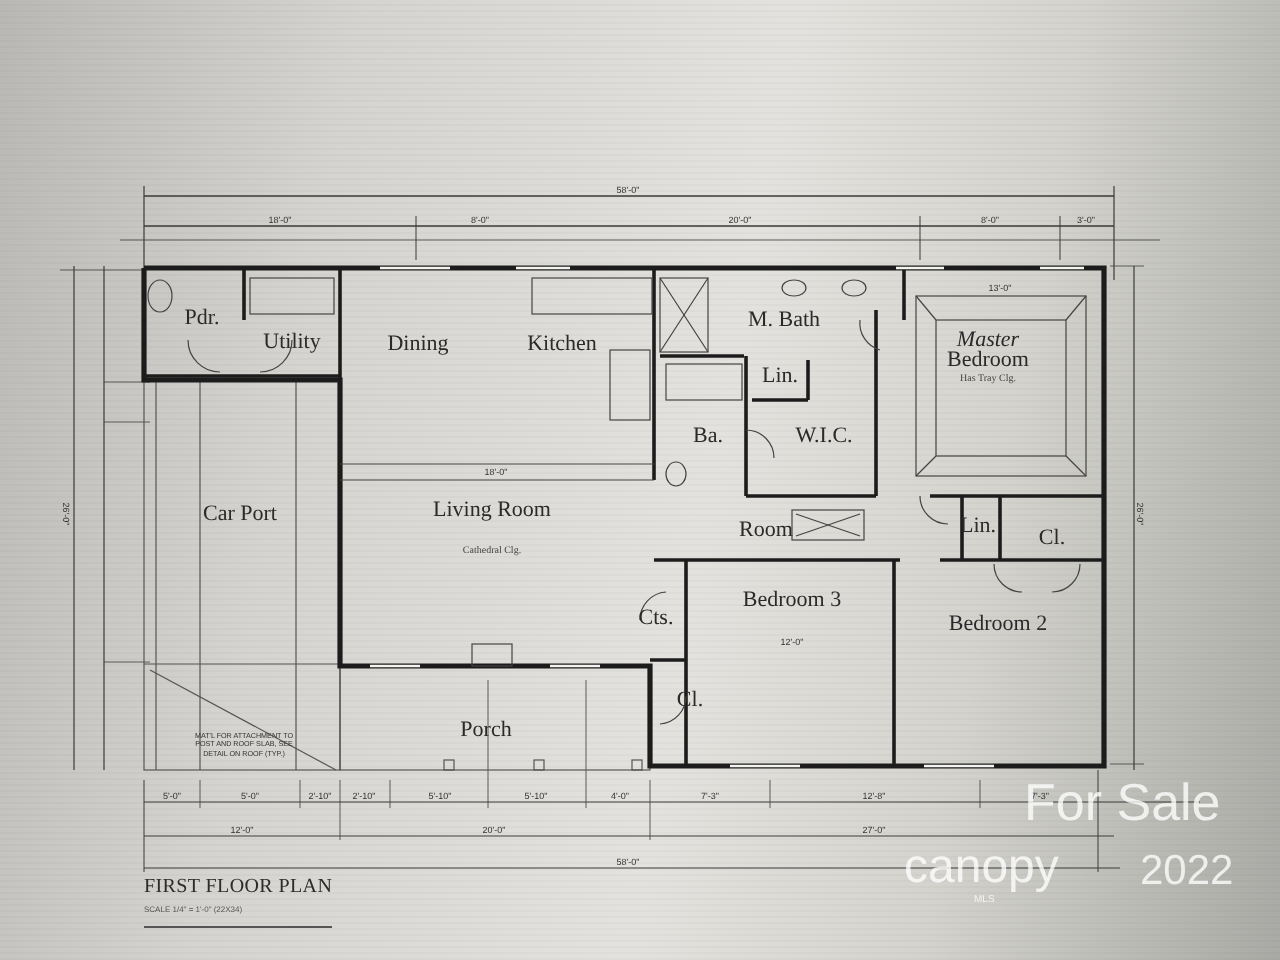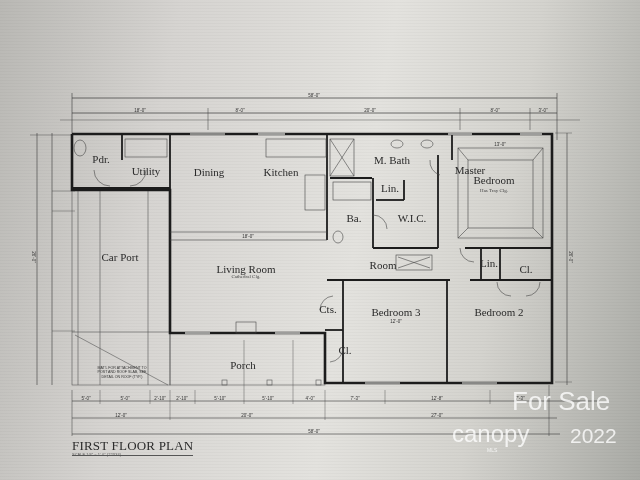--- a/index.html
+++ b/index.html
@@ -19,23 +19,23 @@
   }
   .room-sub {
     position:absolute; font-family:"Liberation Serif", serif; color:#444;
     font-size:5px; white-space:nowrap; transform:translate(-50%,-50%);
   }
   .dim {
     position:absolute; font-family:"Liberation Sans", sans-serif; color:#333;
     font-size:4.5px; white-space:nowrap; transform:translate(-50%,-50%);
   }
   .plan-title {
-    position:absolute; left:72px; top:438px; font-size:13px; color:#2c2c2c;
+    position:absolute; left:72px; top:438px; font-size:10px; color:#2c2c2c;
     font-family:"Liberation Serif", serif; letter-spacing:0.2px;
-    border-bottom:1px solid #555; padding-bottom:1px;
+    border-bottom:1px solid #555; padding-bottom:14px;
   }
   .plan-scale {
     position:absolute; left:72px; top:452px; font-size:4px; color:#555;
     font-family:"Liberation Sans", sans-serif;
   }
   .note {
     position:absolute; left:96px; top:366px; width:52px; font-size:3.6px; line-height:4.4px;
     color:#333; font-family:"Liberation Sans", sans-serif; text-align:center;
   }
   .wm-sale {
@@ -199,33 +199,33 @@
     <line x1="462" y1="383" x2="497" y2="383"></line>
   </g>
 </svg>
 
 <div class="room-label" style="left:101px;top:159px;">Pdr.</div>
 <div class="room-label" style="left:146px;top:171px;">Utility</div>
 <div class="room-label" style="left:209px;top:172px;">Dining</div>
 <div class="room-label" style="left:281px;top:172px;">Kitchen</div>
 <div class="room-label" style="left:392px;top:160px;">M. Bath</div>
 <div class="room-label" style="left:390px;top:188px;">Lin.</div>
-<div class="room-label" style="left:470px;top:170px;">Master</div>
+<div class="room-label" style="left:494px;top:170px;font-style:italic;">Master</div>
 <div class="room-label" style="left:494px;top:180px;">Bedroom</div>
 <div class="room-sub" style="left:494px;top:190px;">Has Tray Clg.</div>
 <div class="room-label" style="left:354px;top:218px;">Ba.</div>
 <div class="room-label" style="left:412px;top:218px;">W.I.C.</div>
 <div class="room-label" style="left:120px;top:257px;">Car Port</div>
-<div class="room-label" style="left:246px;top:269px;">Living Room</div>
+<div class="room-label" style="left:246px;top:255px;">Living Room</div>
 <div class="room-sub" style="left:246px;top:276px;">Cathedral Clg.</div>
 <div class="room-label" style="left:383px;top:265px;">Room</div>
 <div class="room-label" style="left:489px;top:263px;">Lin.</div>
 <div class="room-label" style="left:526px;top:269px;">Cl.</div>
 <div class="room-label" style="left:328px;top:309px;">Cts.</div>
-<div class="room-label" style="left:396px;top:312px;text-align:right;">Bedroom 3</div>
+<div class="room-label" style="left:396px;top:300px;text-align:right;">Bedroom 3</div>
 <div class="room-label" style="left:499px;top:312px;">Bedroom 2</div>
 <div class="room-label" style="left:345px;top:350px;">Cl.</div>
 <div class="room-label" style="left:243px;top:365px;">Porch</div>
 
 <div class="dim" style="left:314px;top:95px;">58'-0"</div>
 <div class="dim" style="left:140px;top:110px;">18'-0"</div>
 <div class="dim" style="left:240px;top:110px;">8'-0"</div>
 <div class="dim" style="left:370px;top:110px;">20'-0"</div>
 <div class="dim" style="left:495px;top:110px;">8'-0"</div>
 <div class="dim" style="left:543px;top:110px;">3'-0"</div>

